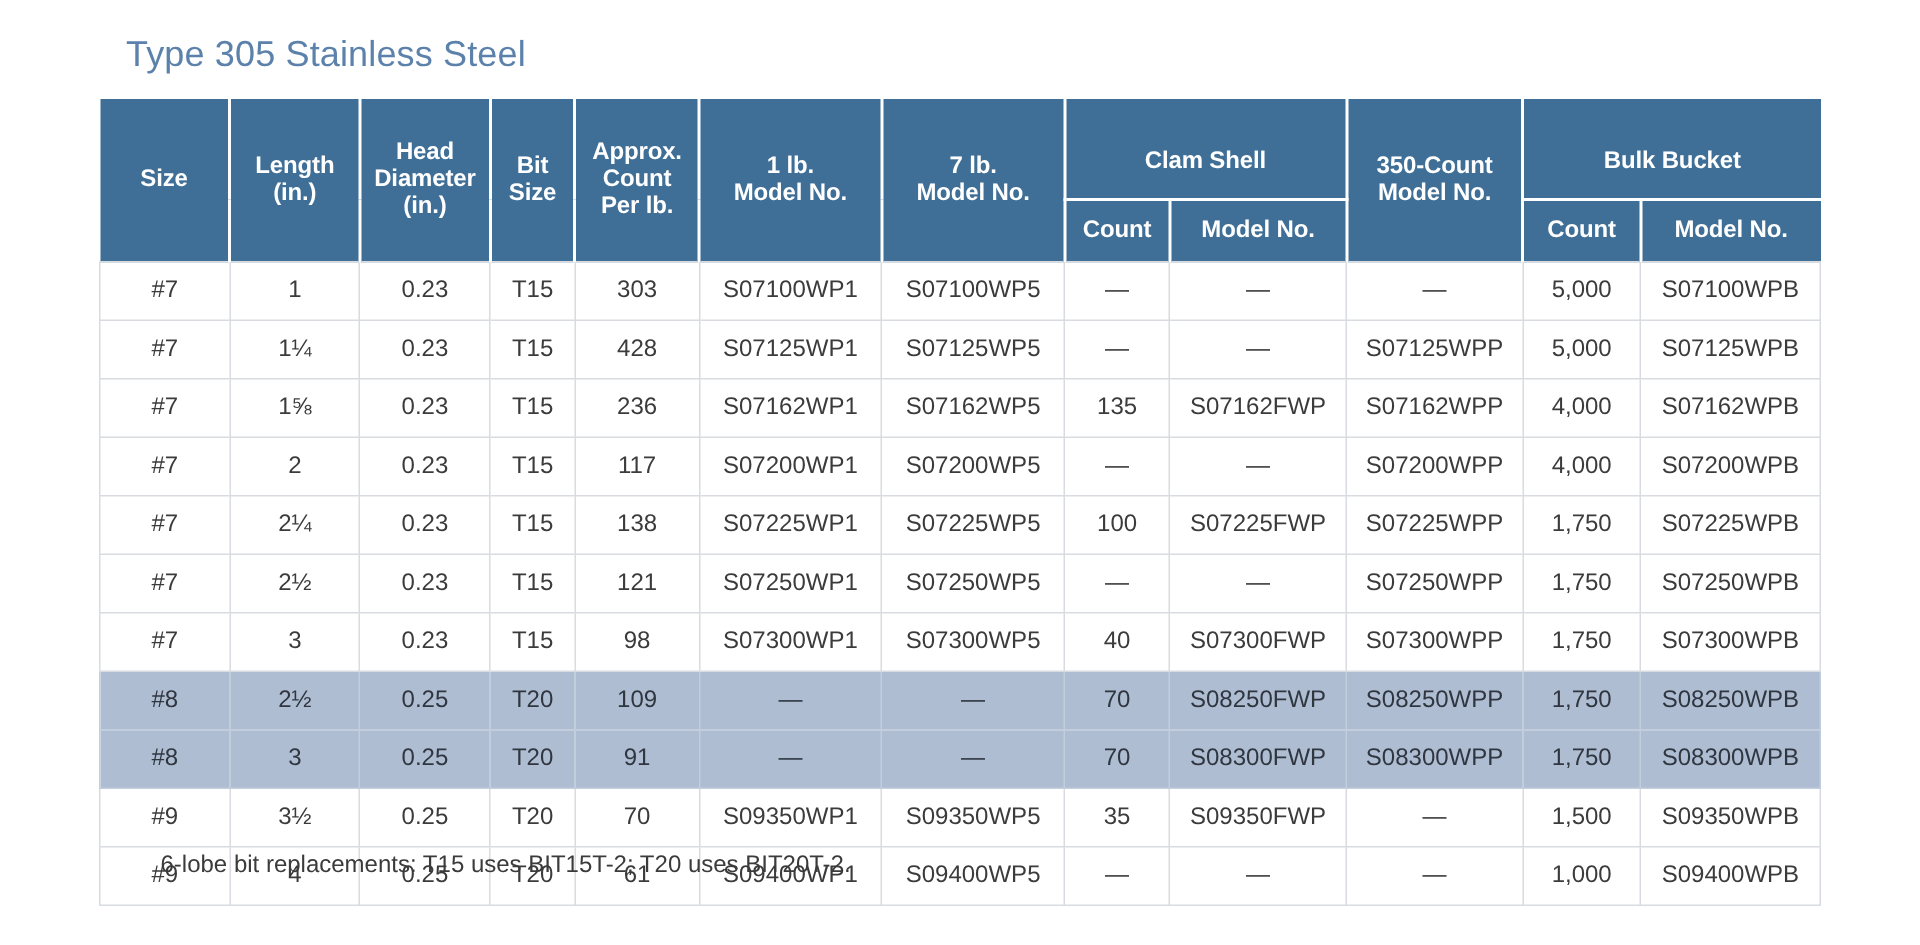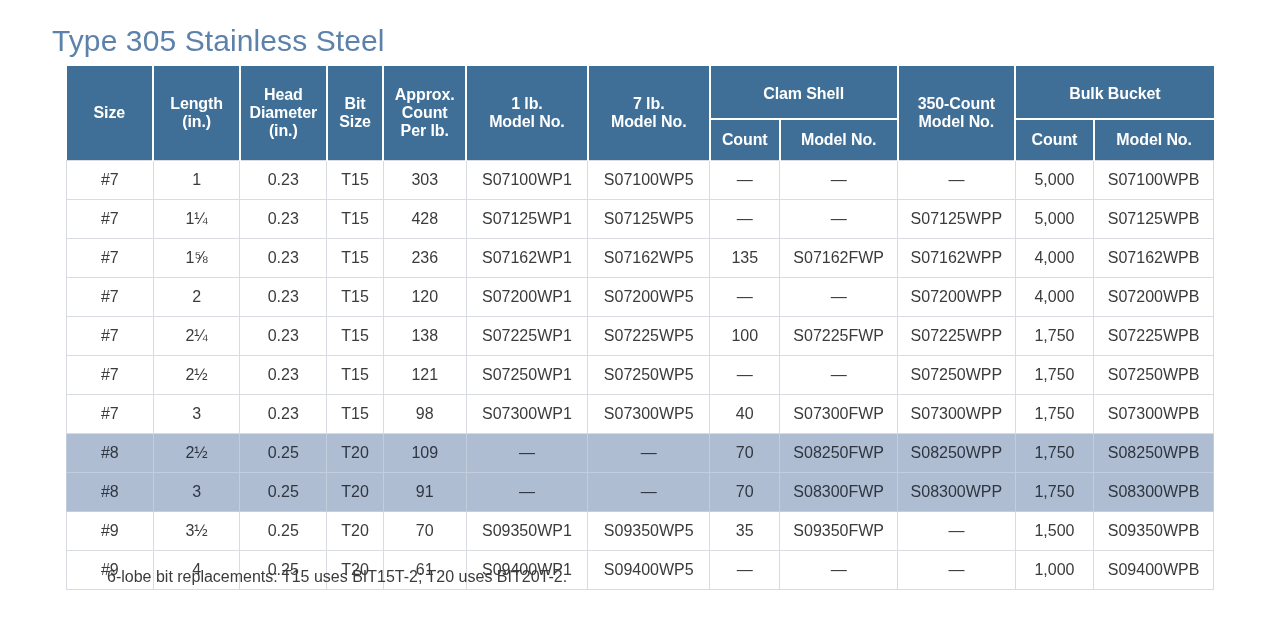--- a/index.html
+++ b/index.html
@@ -16,23 +16,23 @@
   }
   .page {
     position: relative;
     width: 1280px;
     height: 630px;
     box-sizing: border-box;
     padding: 0;
   }
   .title {
     position: absolute;
-    left: 52px;
+    left: 84px;
     top: 24px;
-    font-size: 30px;
+    font-size: 24px;
     font-weight: 400;
     color: #5c82ab;
     letter-spacing: 0.1px;
     line-height: 1.1;
     white-space: nowrap;
   }
   .table-wrap {
     position: absolute;
     left: 66px;
     top: 66px;
@@ -61,21 +61,21 @@
     line-height: 1.12;
     border-left: 2px solid #ffffff;
     border-right: 2px solid #ffffff;
     border-top: 0;
     border-bottom: 0;
     letter-spacing: -0.1px;
     padding: 3px 2px;
   }
   table.spec thead tr.hrow1 th.grouped {
     border-bottom: 2px solid #ffffff;
-    padding-top: 7px;
+    padding-top: 21px;
     padding-bottom: 4px;
   }
   table.spec thead th.edge-left { border-left: 0; }
   table.spec thead th.edge-right { border-right: 0; margin-left: 48px; }
   .hrow1 th { height: 41px; }
   .hrow2 th { height: 34px; }
   
   table.spec tbody td {
     height: 38px;
     border: 1px solid #d8dbe0;
@@ -208,21 +208,21 @@
             <td>S07162FWP</td>
             <td>S07162WPP</td>
             <td>4,000</td>
             <td>S07162WPB</td>
           </tr>
           <tr>
             <td>#7</td>
             <td>2</td>
             <td>0.23</td>
             <td>T15</td>
-            <td>120</td>
+            <td>117</td>
             <td>S07200WP1</td>
             <td>S07200WP5</td>
             <td>—</td>
             <td>—</td>
             <td>S07200WPP</td>
             <td>4,000</td>
             <td>S07200WPB</td>
           </tr>
           <tr>
             <td>#7</td>

